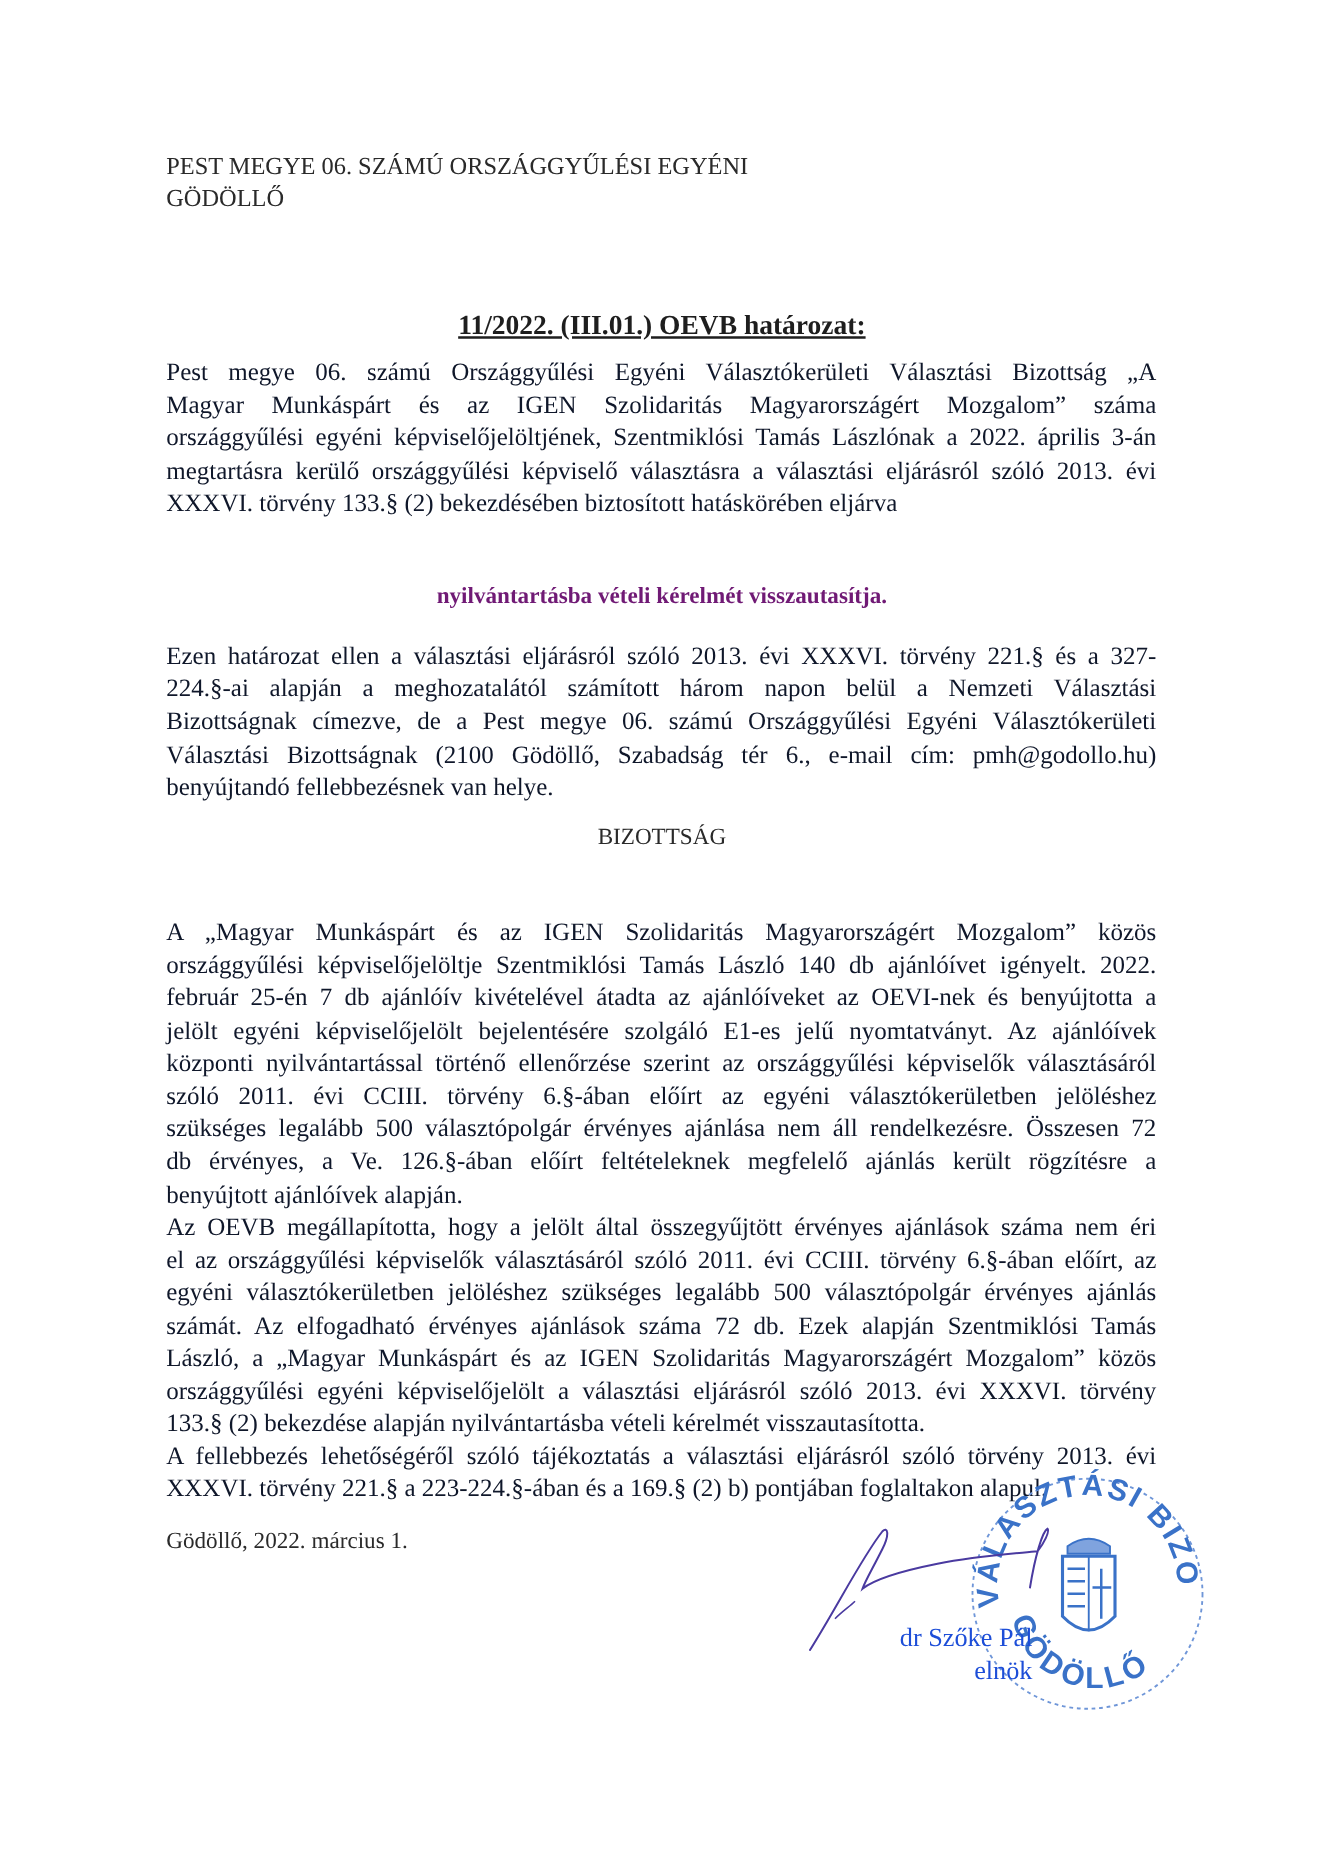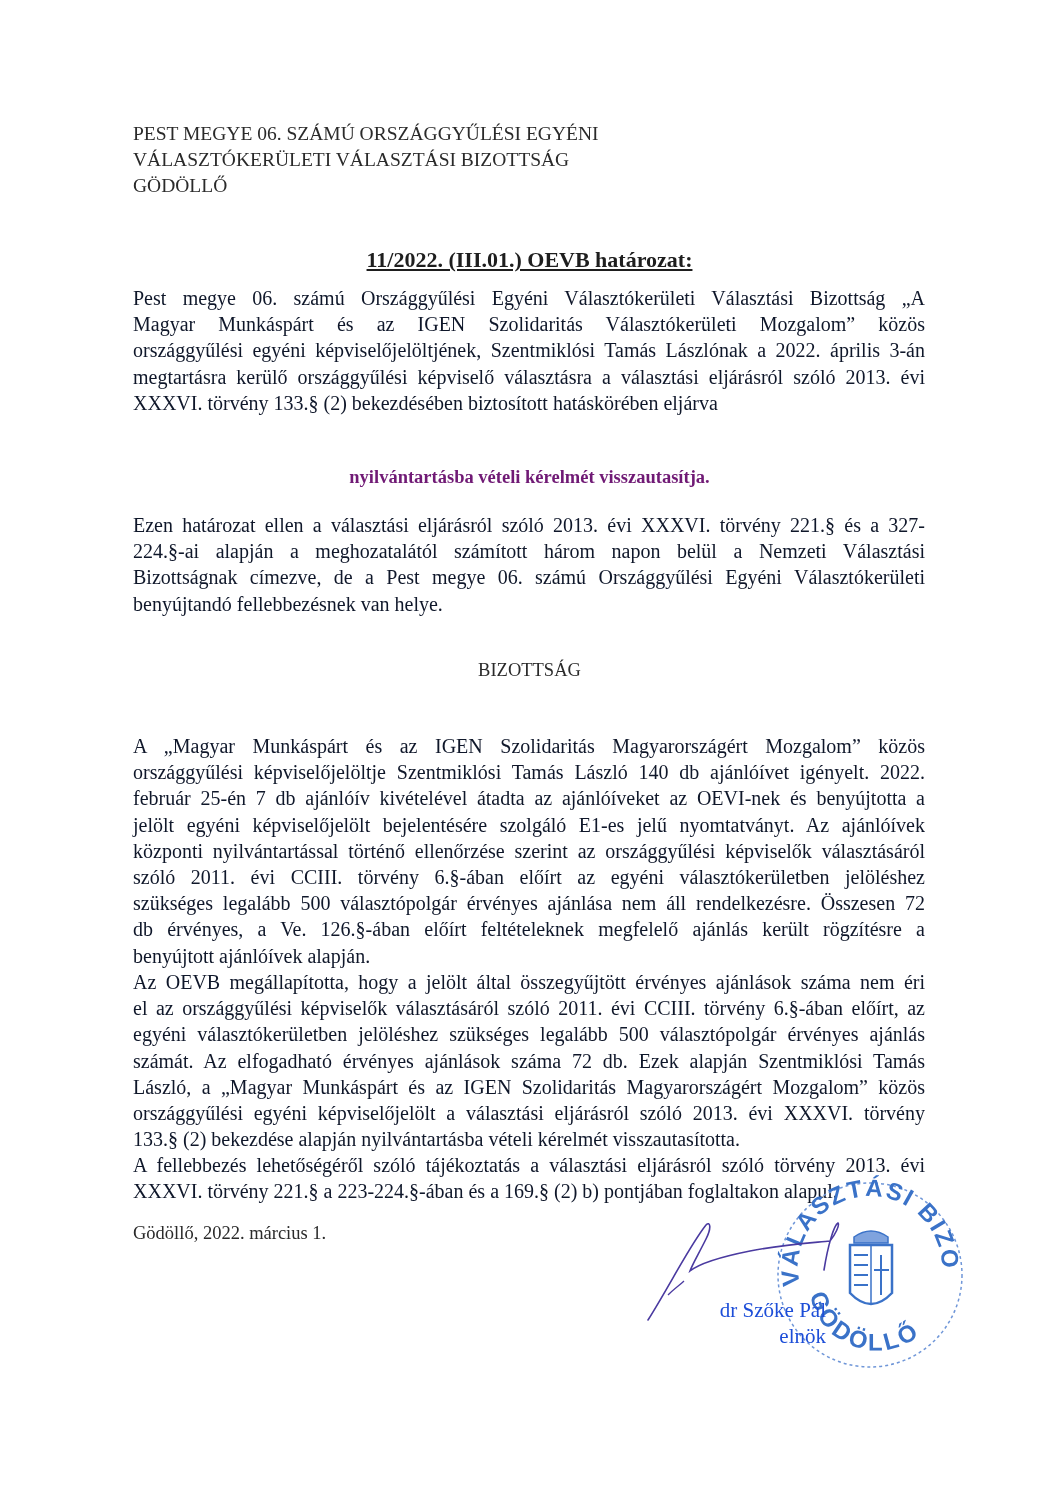--- a/index.html
+++ b/index.html
@@ -108,40 +108,40 @@
     height: 110px;
   }
 </style>
 </head>
 <body>
 
 <div class="page">
 
   <div class="header">
     <div>PEST MEGYE 06. SZÁMÚ ORSZÁGGYŰLÉSI EGYÉNI</div>
-    <div>VÁLASZTÓKERÜLETI VÁLASZTÁSI BIZOTTSÁG</div>
     <div>GÖDÖLLŐ</div>
   </div>
 
   <div class="decision-title">11/2022. (III.01.) OEVB határozat:</div>
 
   <div class="para" style="top:285px;">
     <span class="ln">Pest megye 06. számú Országgyűlési Egyéni Választókerületi Választási Bizottság „A</span>
-    <span class="ln">Magyar Munkáspárt és az IGEN Szolidaritás Választókerületi Mozgalom” közös</span>
+    <span class="ln">Magyar Munkáspárt és az IGEN Szolidaritás Magyarországért Mozgalom” száma</span>
     <span class="ln">országgyűlési egyéni képviselőjelöltjének, Szentmiklósi Tamás Lászlónak a 2022. április 3-án</span>
     <span class="ln">megtartásra kerülő országgyűlési képviselő választásra a választási eljárásról szóló 2013. évi</span>
     <span class="ln last">XXXVI. törvény 133.§ (2) bekezdésében biztosított hatáskörében eljárva</span>
   </div>
 
   <div class="centered-bold">nyilvántartásba vételi kérelmét visszautasítja.</div>
 
   <div class="para" style="top:512px;">
     <span class="ln">Ezen határozat ellen a választási eljárásról szóló 2013. évi XXXVI. törvény 221.§ és a 327-</span>
     <span class="ln">224.§-ai alapján a meghozatalától számított három napon belül a Nemzeti Választási</span>
     <span class="ln">Bizottságnak címezve, de a Pest megye 06. számú Országgyűlési Egyéni Választókerületi</span>
+    <span class="ln">Választási Bizottságnak (2100 Gödöllő, Szabadság tér 6., e-mail cím: pmh@godollo.hu)</span>
     <span class="ln last">benyújtandó fellebbezésnek van helye.</span>
   </div>
 
   <div class="section-heading">BIZOTTSÁG</div>
 
   <div class="para" style="top:733px;">
     <span class="ln">A „Magyar Munkáspárt és az IGEN Szolidaritás Magyarországért Mozgalom” közös</span>
     <span class="ln">országgyűlési képviselőjelöltje Szentmiklósi Tamás László 140 db ajánlóívet igényelt. 2022.</span>
     <span class="ln">február 25-én 7 db ajánlóív kivételével átadta az ajánlóíveket az OEVI-nek és benyújtotta a</span>
     <span class="ln">jelölt egyéni képviselőjelölt bejelentésére szolgáló E1-es jelű nyomtatványt. Az ajánlóívek</span>

